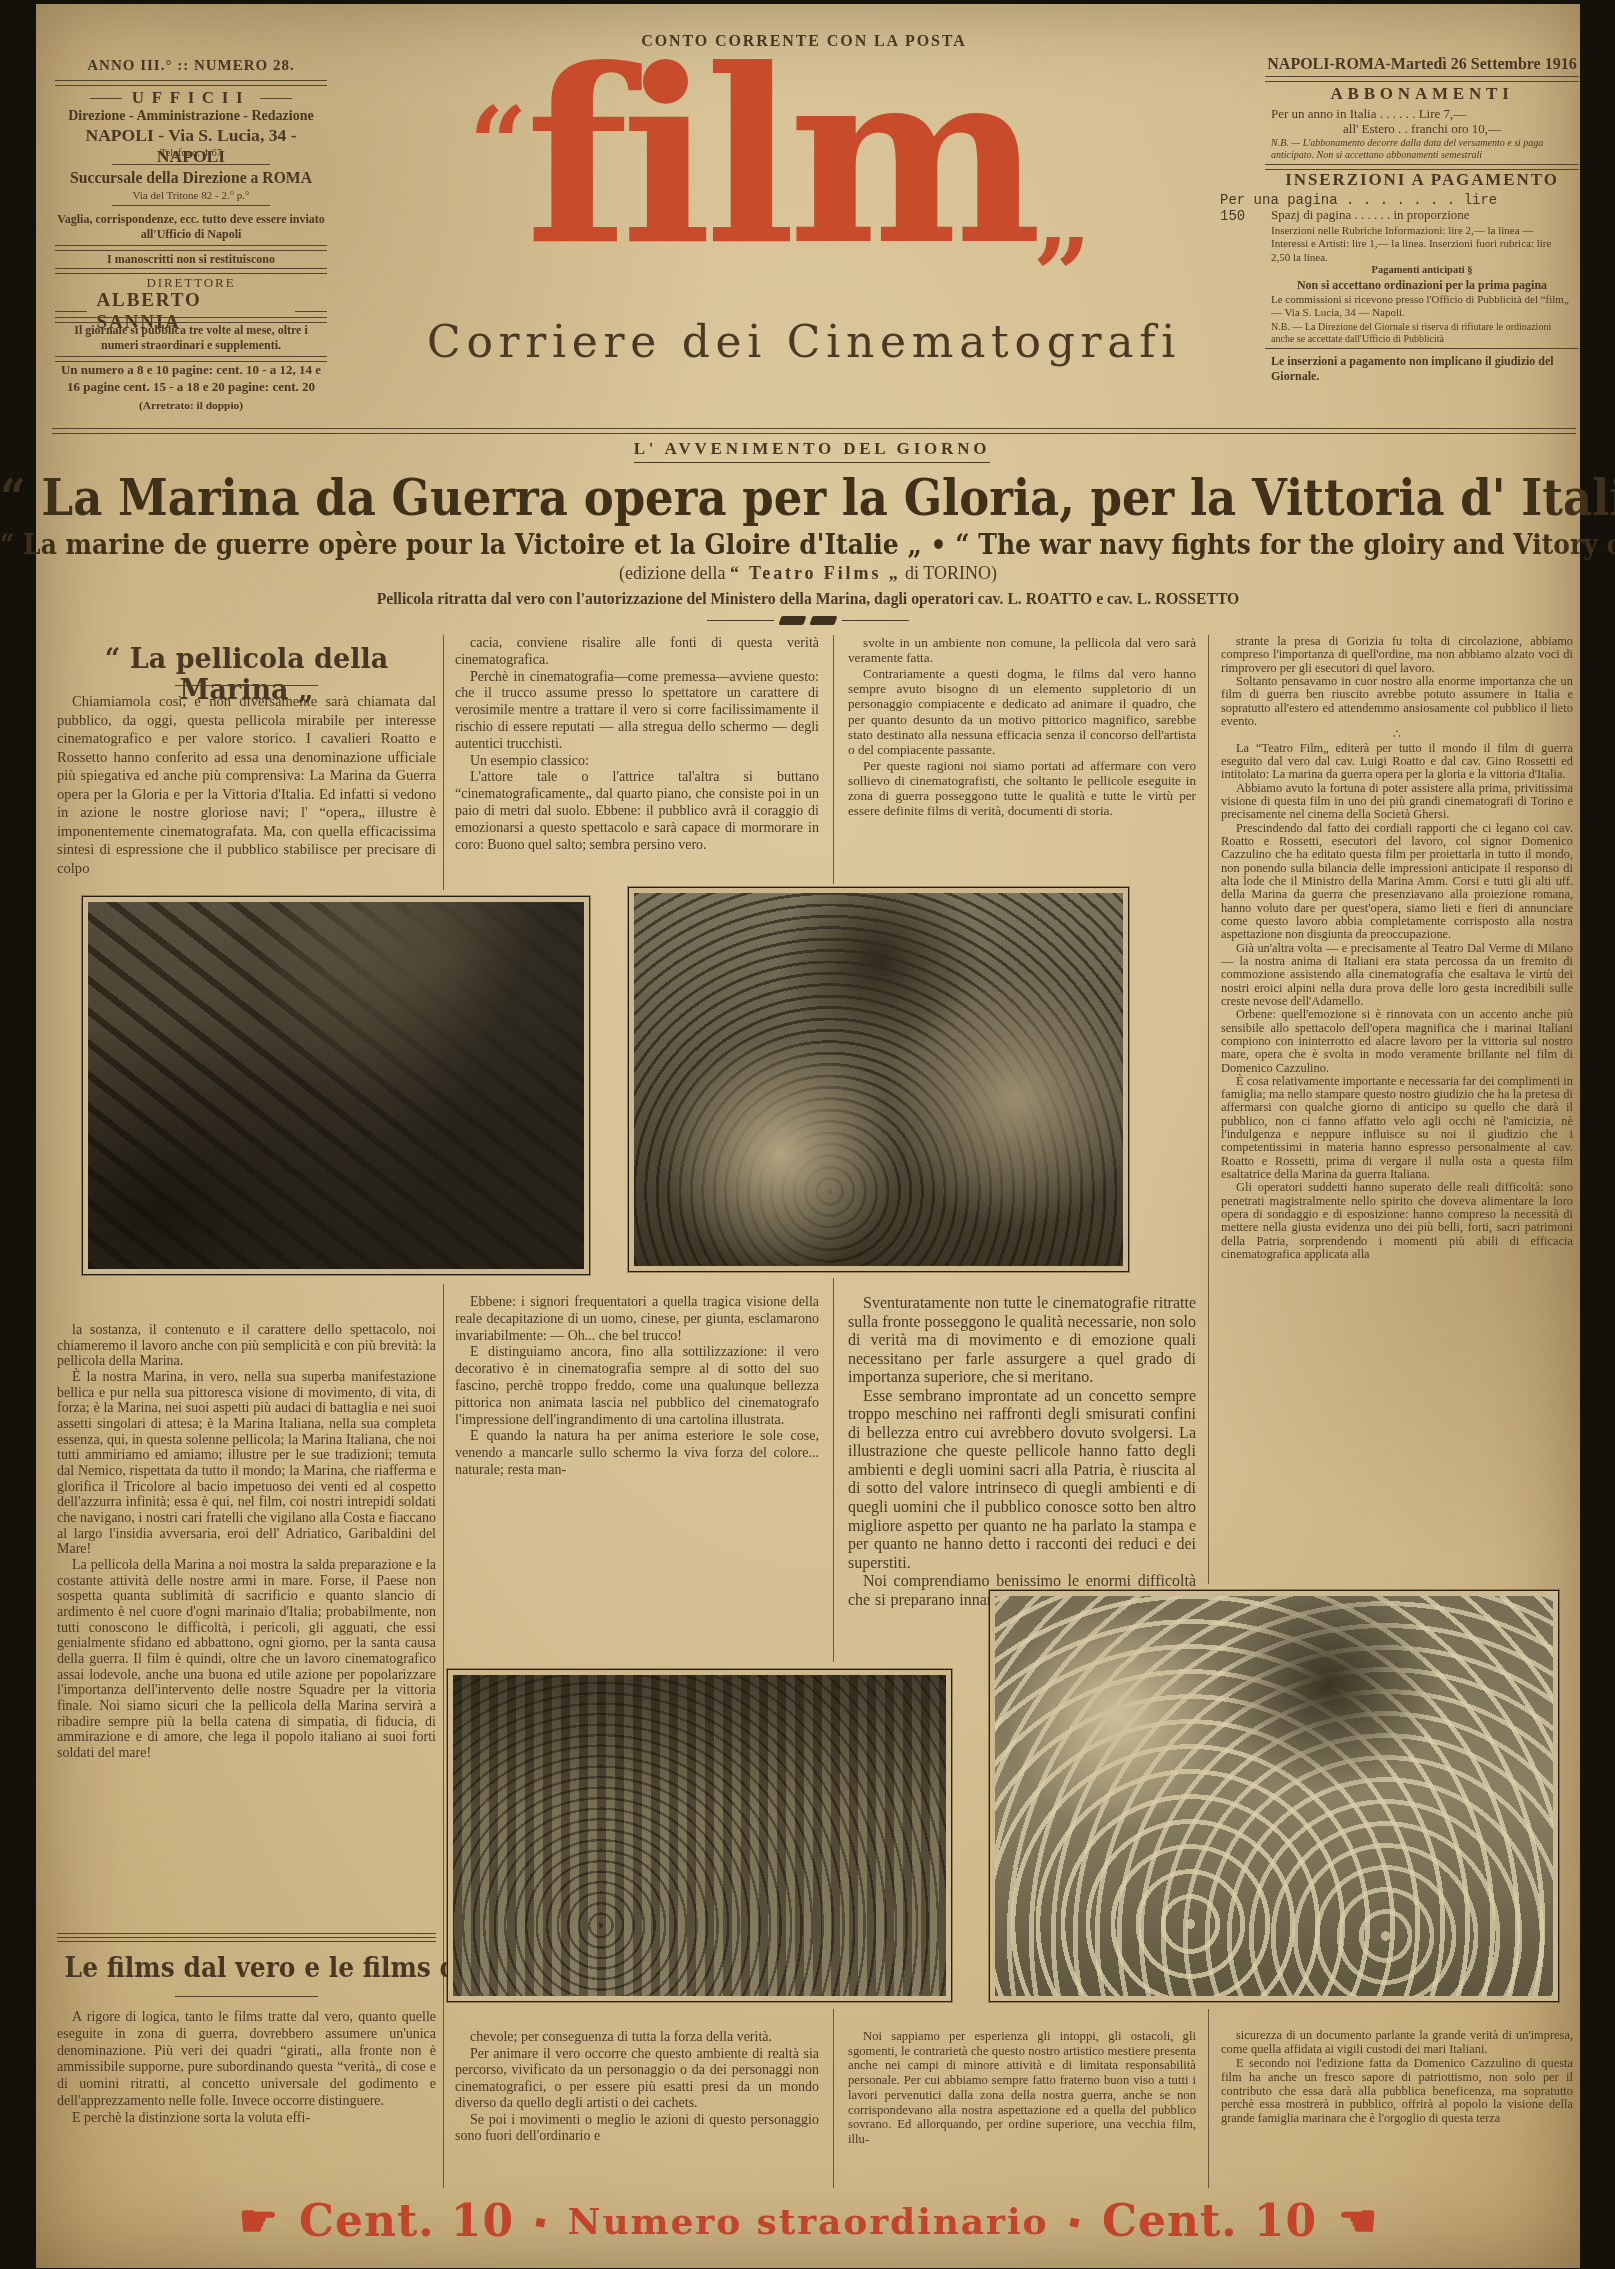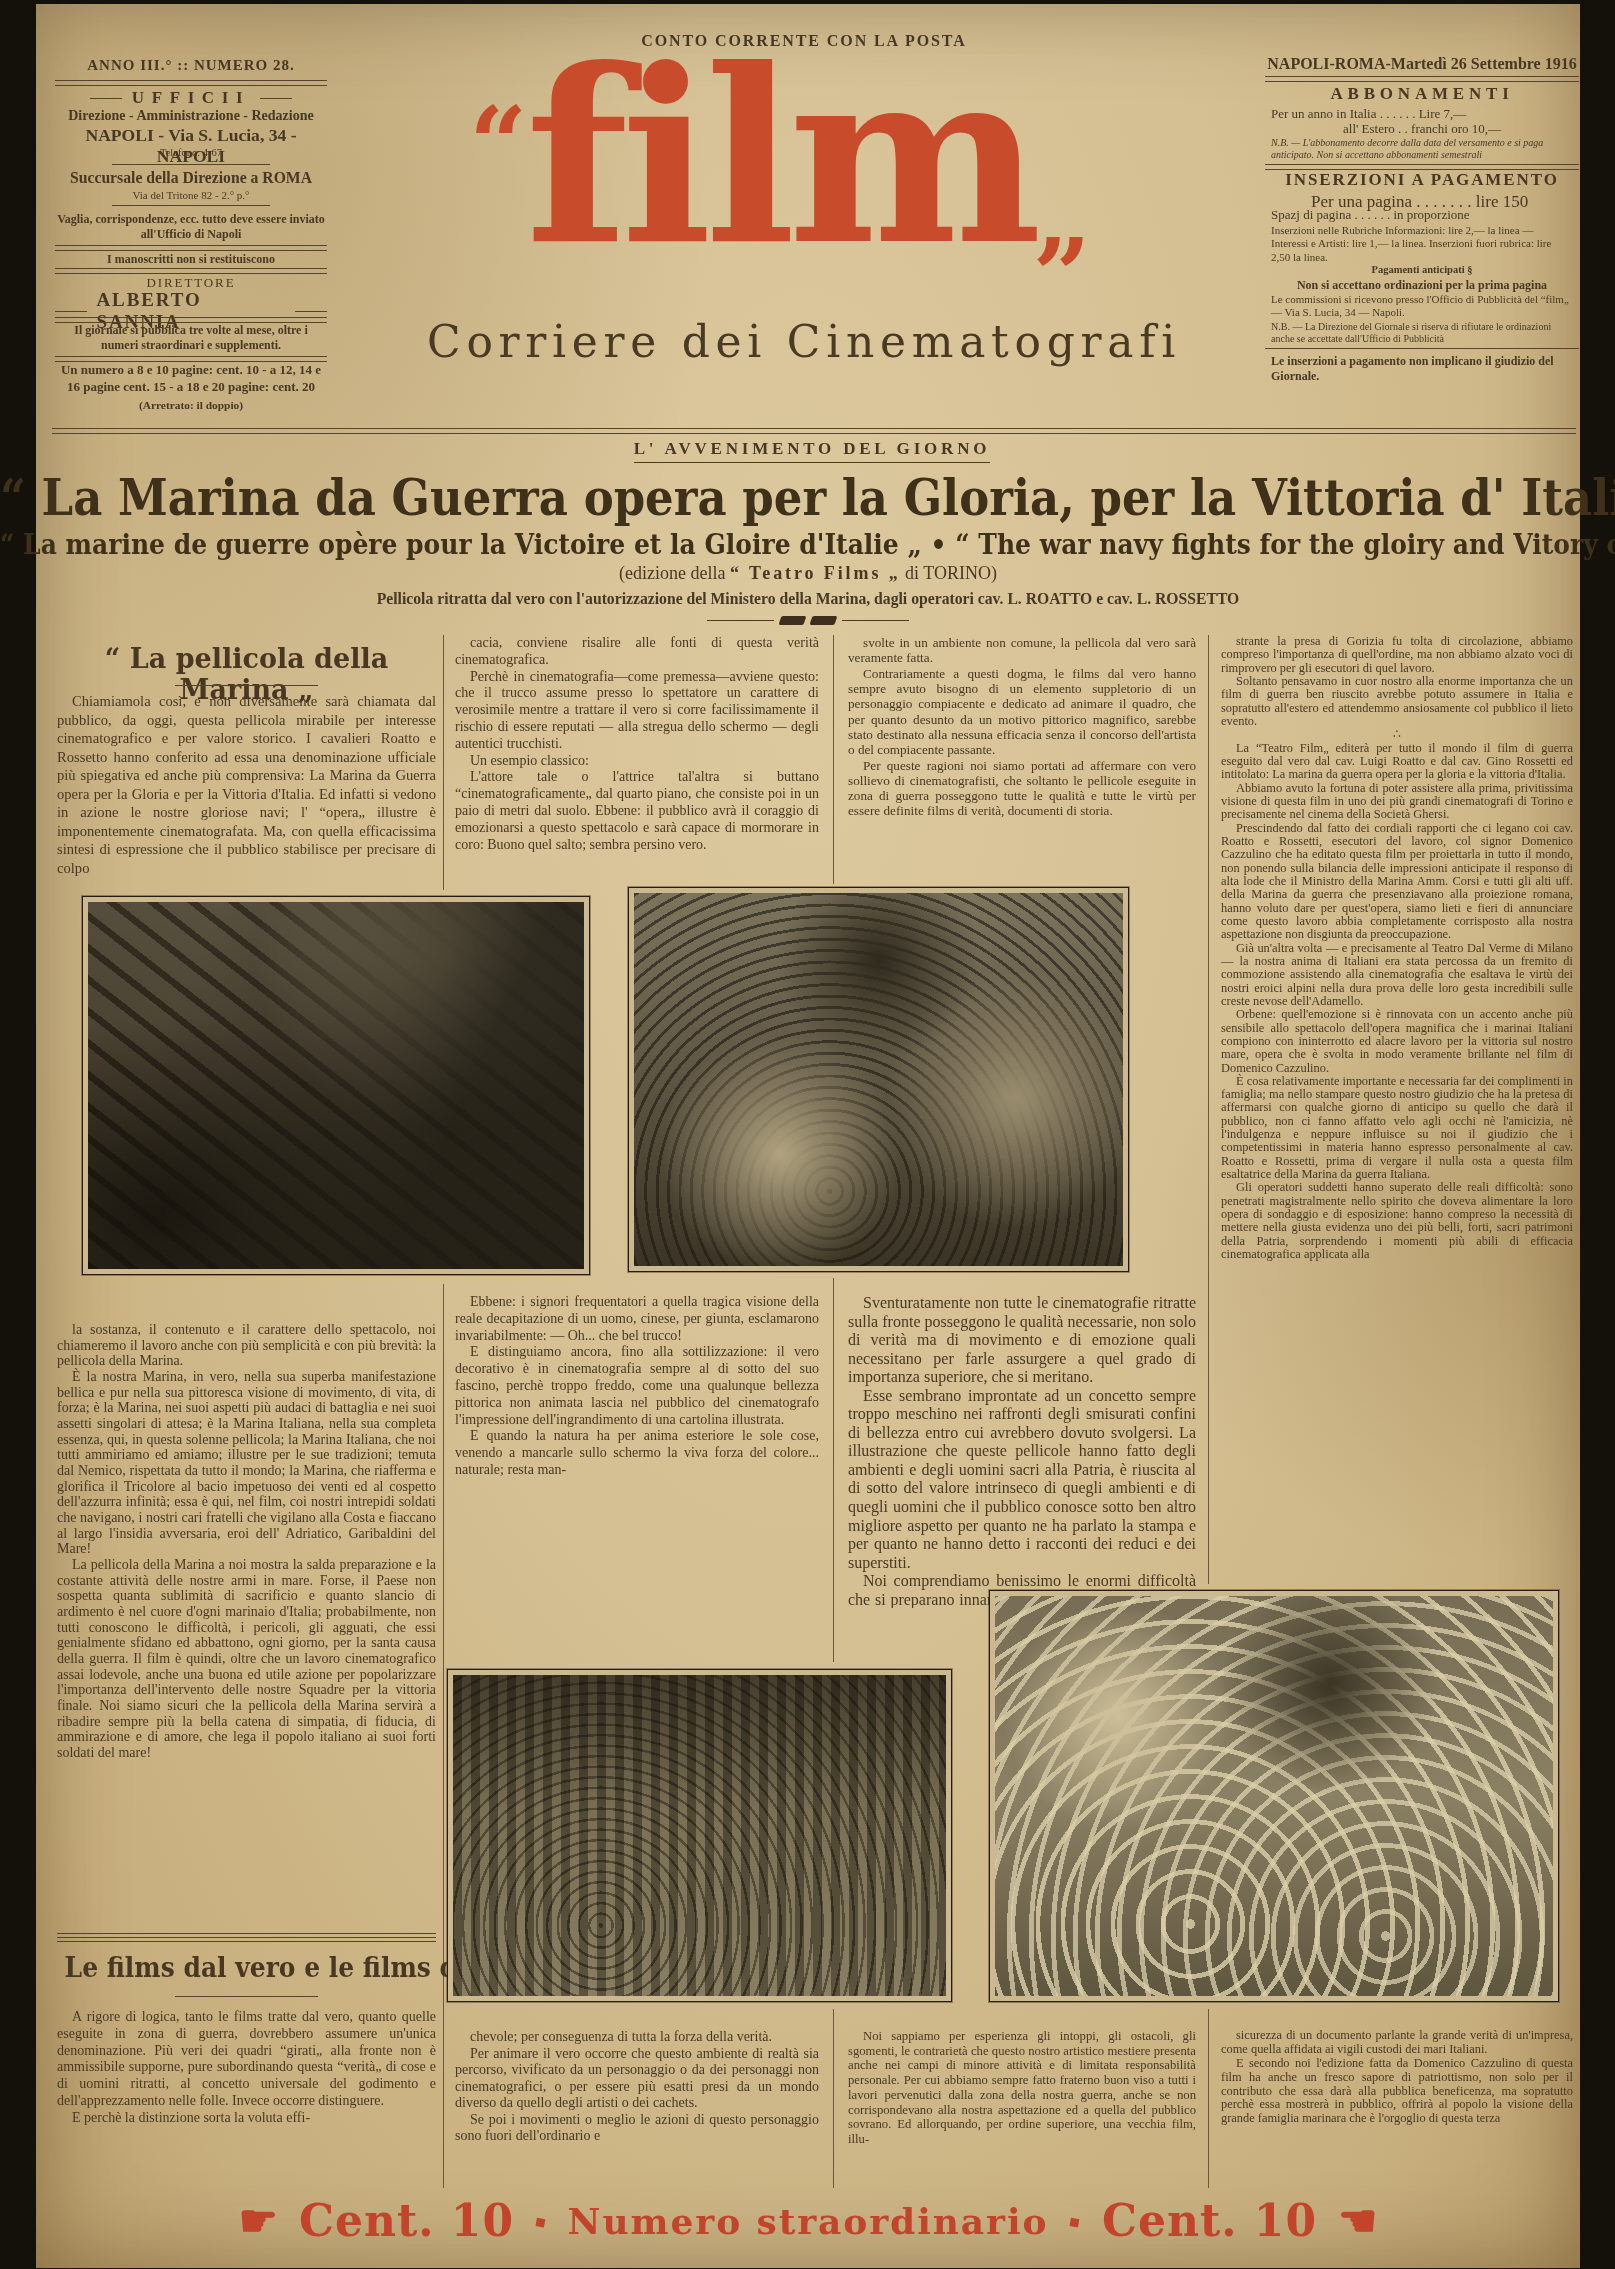--- a/index.html
+++ b/index.html
@@ -93,21 +93,21 @@
   <div class="abs ctr subtitle" style="left:333px;top:316px;width:942px;font-size:44px;">Corriere dei Cinematografi</div>
 
   <div class="abs ctr b ink" style="left:1265px;top:55px;width:314px;font-size:16px;">NAPOLI-ROMA-Martedì 26 Settembre 1916</div>
   <div class="abs hr2" style="left:1265px;top:76px;width:314px;"></div>
   <div class="abs ctr b ink" style="left:1265px;top:84px;width:314px;font-size:17px;letter-spacing:4.8px;">ABBONAMENTI</div>
   <div class="abs ink" style="left:1271px;top:106px;width:302px;font-size:13px;">Per un anno in Italia . . . . . . Lire 7,—</div>
   <div class="abs ink ctr" style="left:1271px;top:121px;width:302px;font-size:13px;">all' Estero . .  franchi oro 10,—</div>
   <div class="abs ink" style="left:1271px;top:137px;width:302px;font-size:10px;line-height:1.2;font-style:italic;">N.B. — L'abbonamento decorre dalla data del versamento e si paga anticipato. Non si accettano abbonamenti semestrali</div>
   <div class="abs hr2" style="left:1265px;top:164px;width:314px;"></div>
   <div class="abs ctr b ink" style="left:1265px;top:170px;width:314px;font-size:17px;letter-spacing:1.9px;">INSERZIONI A PAGAMENTO</div>
-  <div class="abs ink" style="left:1311px;top:192px;width:302px;font-size:17px;">Per una pagina . . . . . . . lire 150</div>
+  <div class="abs ink" style="left:1220px;top:192px;width:302px;font-size:14px;font-family:Liberation Mono, monospace;">Per una pagina . . . . . . . lire 150</div>
   <div class="abs ink" style="left:1271px;top:207px;width:302px;font-size:13px;">Spazj di pagina . . . . . . in proporzione</div>
   <div class="abs ink" style="left:1271px;top:224px;width:302px;font-size:11px;line-height:1.22;">Inserzioni nelle Rubriche Informazioni: lire 2,— la linea — Interessi e Artisti: lire 1,— la linea. Inserzioni fuori rubrica: lire 2,50 la linea.</div>
   <div class="abs ctr b ink" style="left:1265px;top:264px;width:314px;font-size:10.5px;">Pagamenti anticipati §</div>
   <div class="abs ctr b ink" style="left:1265px;top:278px;width:314px;font-size:12px;">Non si accettano ordinazioni per la prima pagina</div>
   <div class="abs ink" style="left:1271px;top:293px;width:302px;font-size:11px;line-height:1.22;">Le commissioni si ricevono presso l'Officio di Pubblicità del “film„ — Via S. Lucia, 34 — Napoli.</div>
   <div class="abs ink" style="left:1271px;top:321px;width:302px;font-size:10px;line-height:1.2;">N.B. — La Direzione del Giornale si riserva di rifiutare le ordinazioni anche se accettate dall'Ufficio di Pubblicità</div>
   <div class="abs hr1" style="left:1265px;top:348px;width:314px;"></div>
   <div class="abs b ink" style="left:1271px;top:354px;width:302px;font-size:12px;line-height:1.25;">Le inserzioni a pagamento non implicano il giudizio del Giornale.</div>
 
   <div class="abs hr2" style="left:52px;top:428px;width:1524px;"></div>

